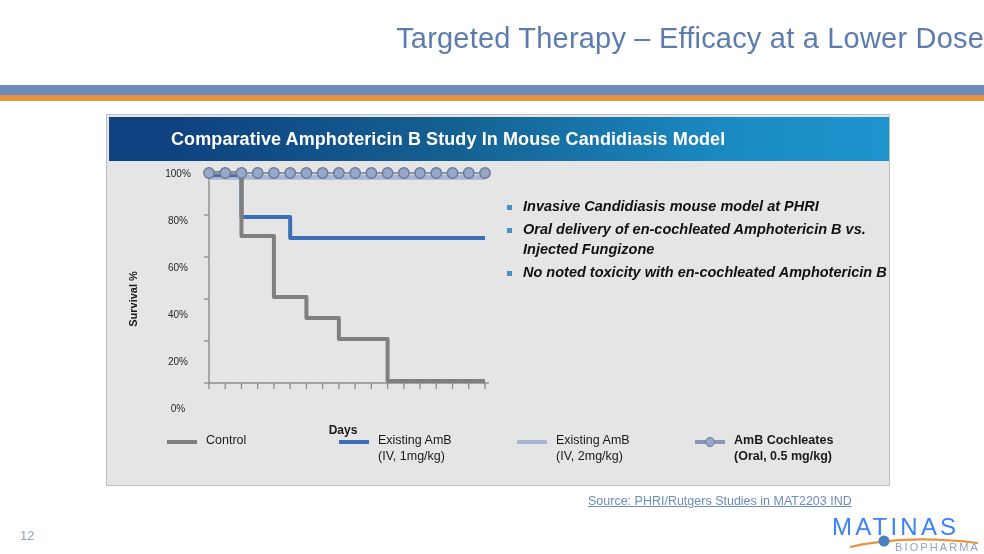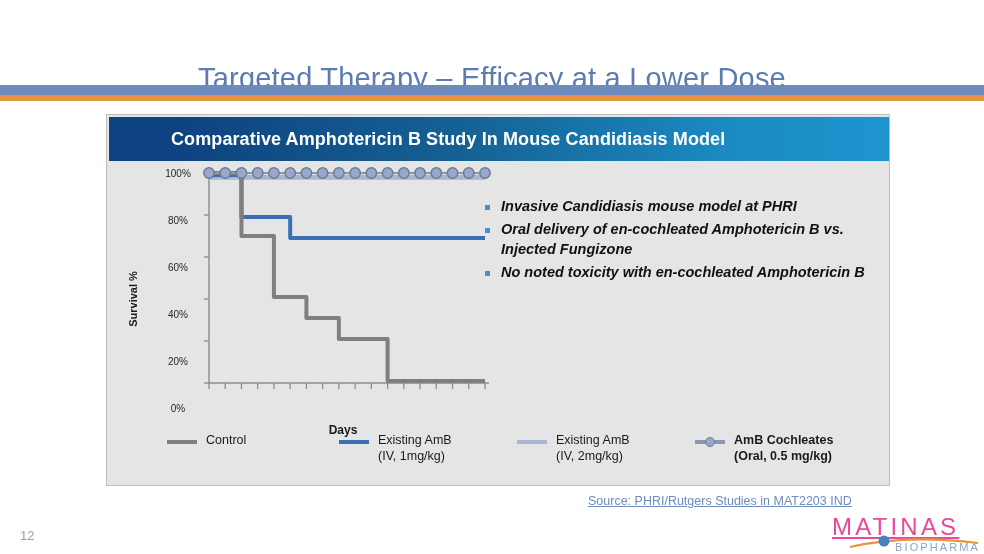--- a/index.html
+++ b/index.html
@@ -9,27 +9,26 @@
     background: #ffffff;
     font-family: "Liberation Sans", sans-serif;
     overflow: hidden;
   }
   .slide { position: relative; width: 984px; height: 554px; background: #fff; }
 
   
   .slide-title {
     position: absolute;
     left: 0; top: 22px; width: 984px;
-    text-align: center;
+    text-align: right;
     font-size: 29px;
     font-weight: 400;
     color: #5C7CB0;
     letter-spacing: 0.2px;
     white-space: nowrap;
-    margin-top: 40px;
   }
 
   
   .bar-blue {
     position: absolute; left: 0; top: 85px; width: 984px; height: 10px;
     background: #6E8BBE;
   }
   .bar-orange {
     position: absolute; left: 0; top: 95px; width: 984px; height: 6px;
     background: #E79440;
@@ -88,21 +87,21 @@
     font-size: 10px;
     color: #262626;
     transform: translateY(-50%);
   }
   .ytick-col { position: absolute; left: 42px; top: 0; width: 52px; height: 250px; }
 
   svg.plot { position: absolute; left: 96px; top: 0; }
 
   
   .bullets {
-    position: absolute; left: 378px; top: 82px;
+    position: absolute; left: 400px; top: 82px;
     width: 400px;
   }
   .bullet-row {
     display: flex;
     align-items: flex-start;
     margin-bottom: 4px;
   }
   .bullet-mark {
     flex: 0 0 auto;
     width: 5px; height: 5px;
@@ -156,23 +155,22 @@
     text-decoration: underline;
   }
   .page-num {
     position: absolute;
     left: 20px; top: 528px;
     font-size: 13px;
     color: #8FA2BE;
   }
   .logo { position: absolute; left: 832px; top: 513px; width: 148px; height: 41px; }
   .logo-main {
-    font-size: 24px; letter-spacing: 3.2px; color: #ec4899;
+    font-size: 24px; letter-spacing: 3.2px; color: #3b82f6;
     font-family: "Liberation Sans", sans-serif;
-    text-decoration: underline;
   }
   .logo-sub {
     position: absolute; right: 0; top: 28px;
     font-size: 11px; letter-spacing: 2.1px; color: #8FA4C2;
   }
   .logo-swoosh { position: absolute; left: 0; top: 21px; }
 </style>
 </head>
 <body>
 

